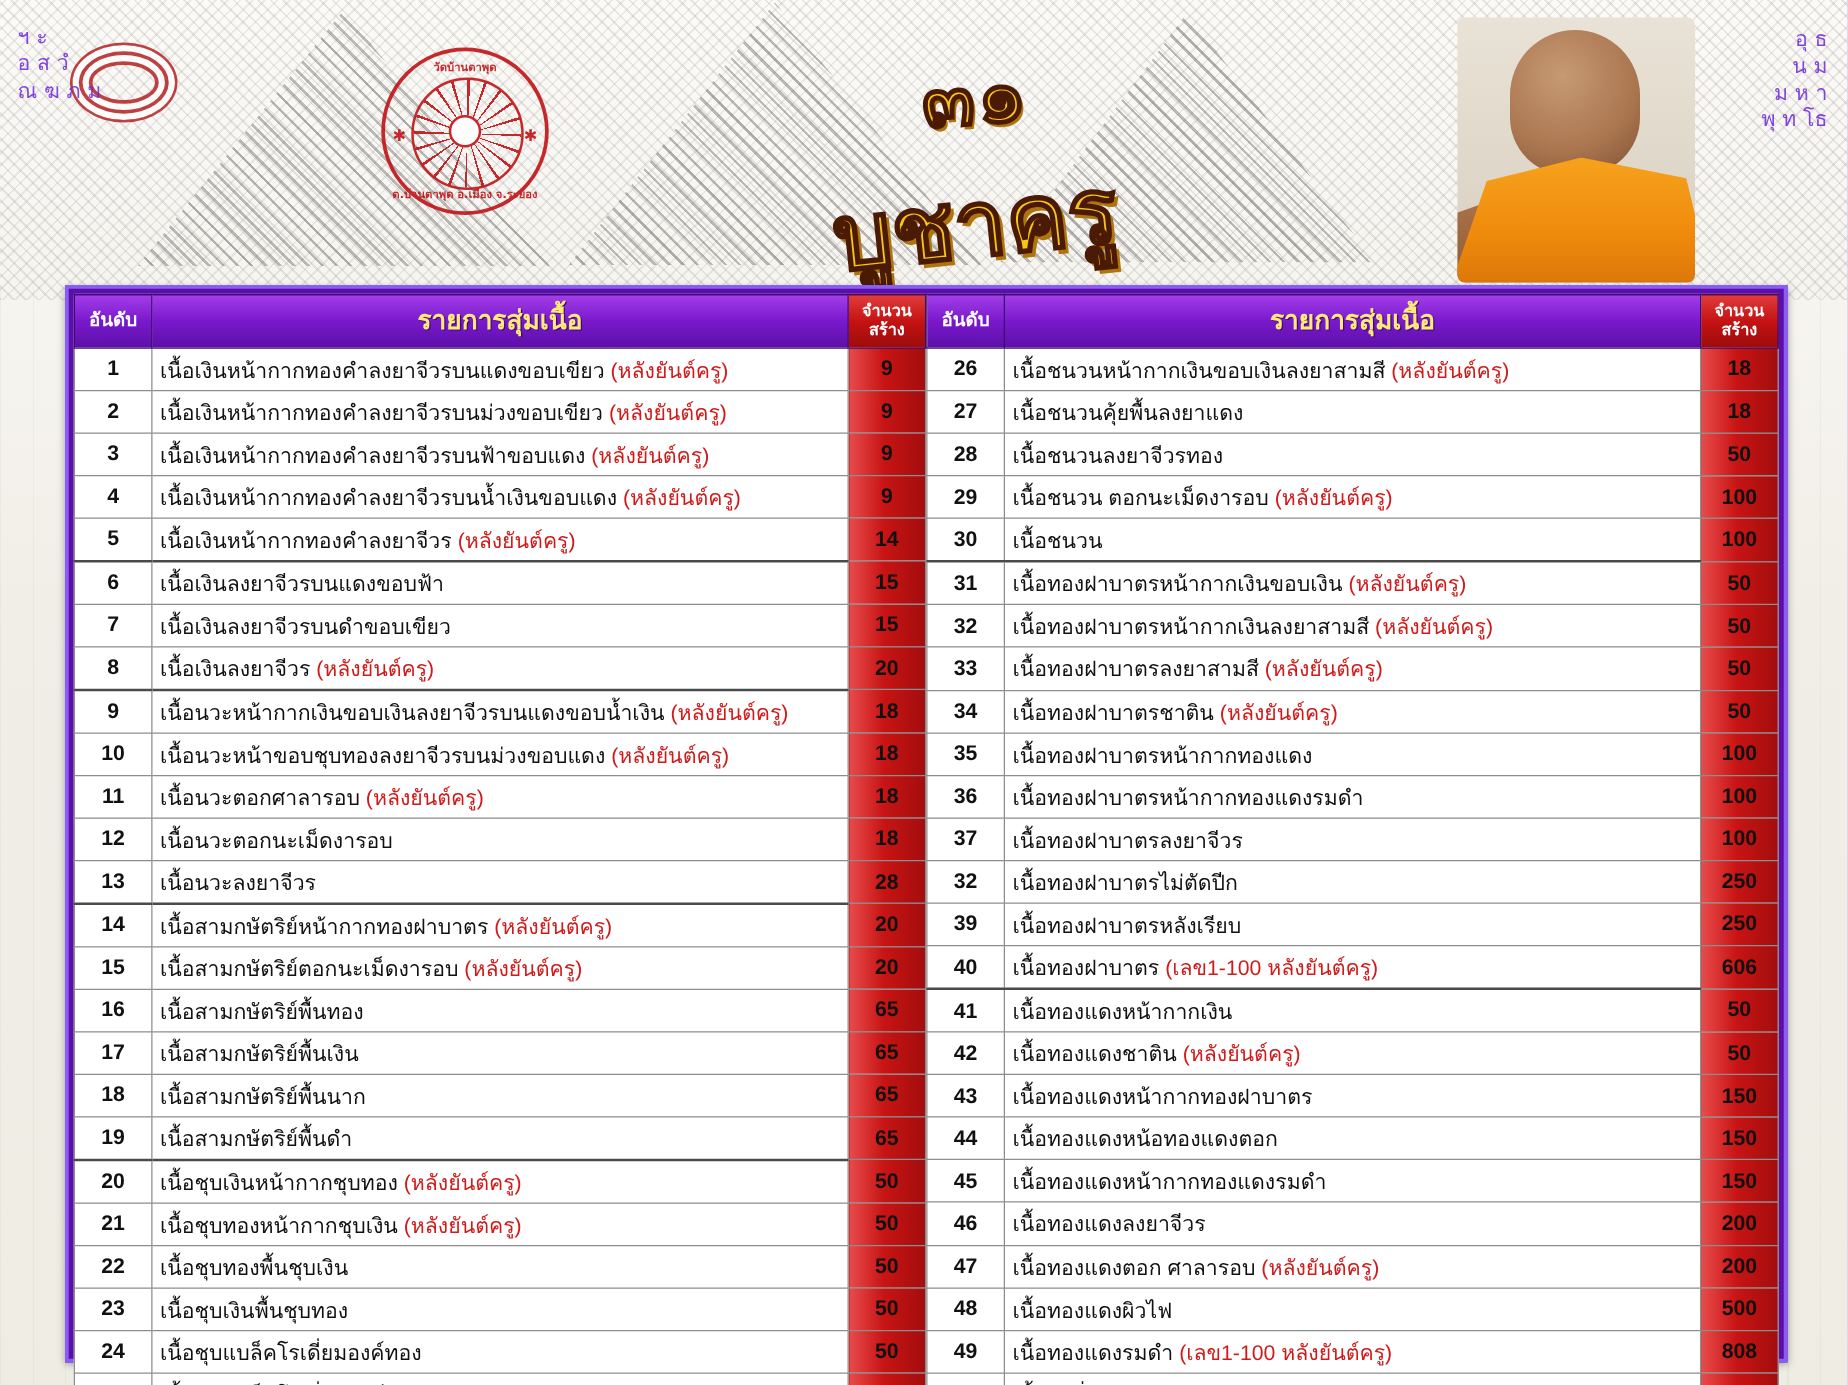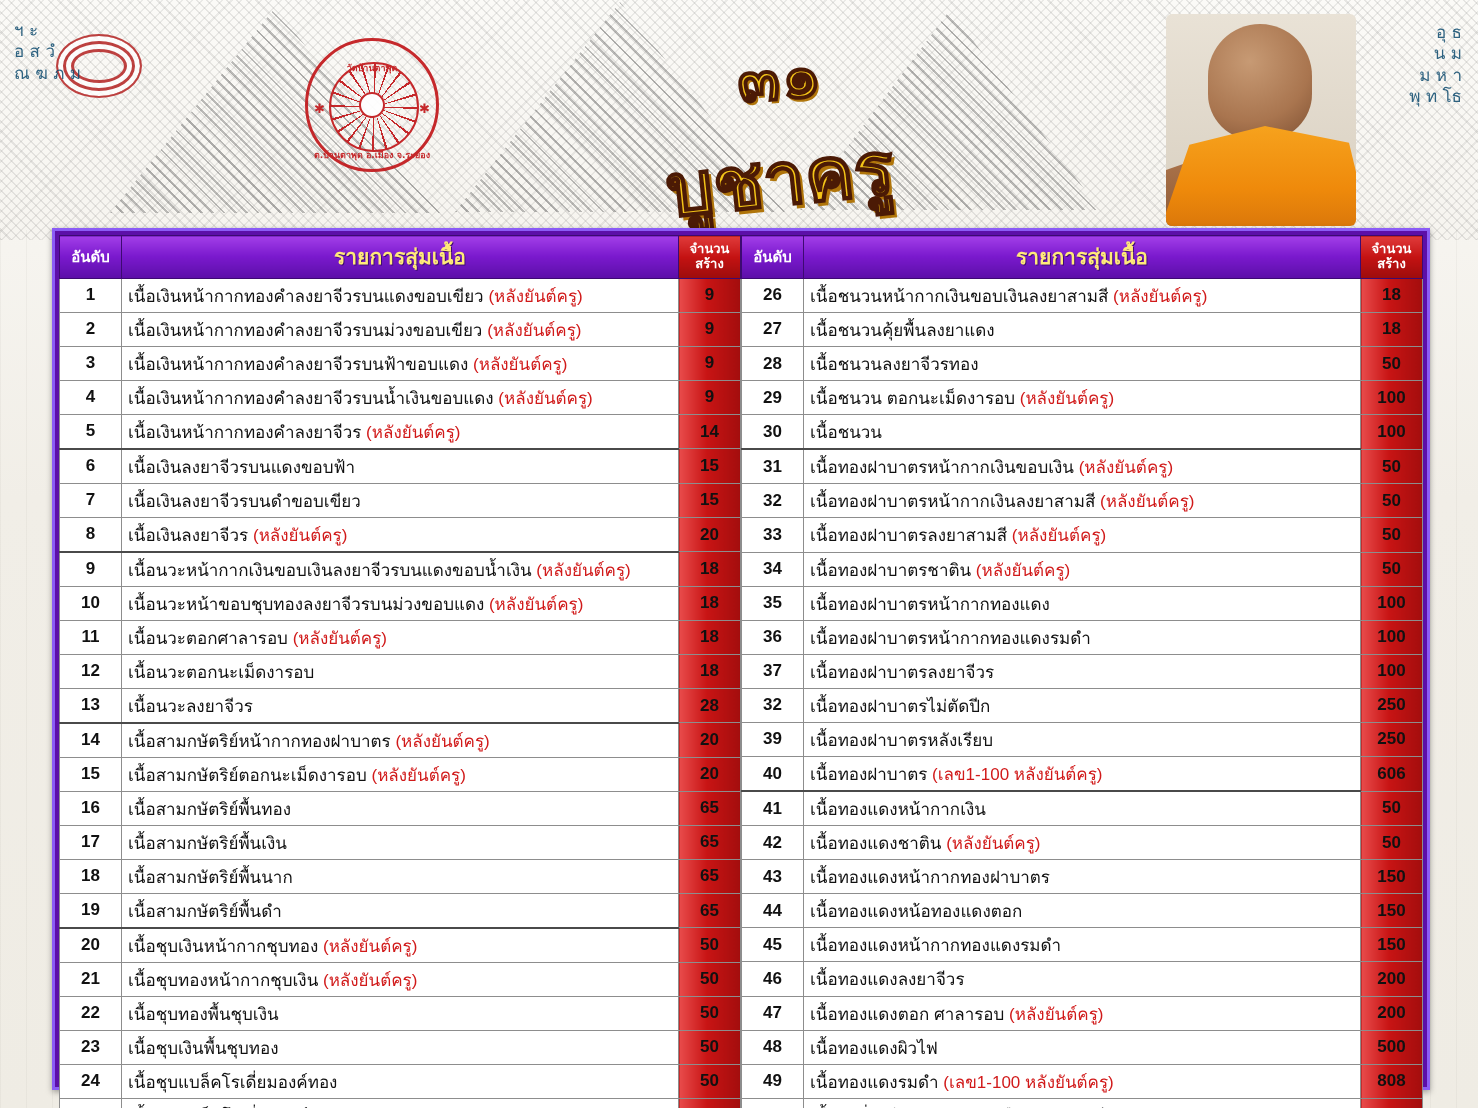--- a/index.html
+++ b/index.html
@@ -47,21 +47,21 @@
   .gable.g2 { left: 455px; top: 2px; width: 330px; height: 210px; }
   .gable.g3 { left: 800px; top: 10px; width: 300px; height: 200px; }
   .pillar {
     position: absolute; bottom: 0; width: 26px;
     background: repeating-linear-gradient(0deg, rgba(90,90,90,.18) 0 3px, rgba(255,255,255,0) 3px 10px);
   }
 
   
   .yantra {
     position: absolute;
-    color: #0c4a6e;
+    color: #6d28d9;
     font-size: 17px;
     line-height: 1.25;
     font-family: "DejaVu Sans", sans-serif;
     opacity: .85;
     white-space: pre;
   }
   .yantra.tl { left: 14px; top: 20px; }
   .yantra.tr { right: 16px; top: 22px; text-align: right; }
   .spiral-l {
     position: absolute; left: 56px; top: 34px;
@@ -94,21 +94,21 @@
     width: 26px; height: 26px; margin: -13px 0 0 -13px;
     border-radius: 50%;
     border: 2px solid #c2181b;
     background: #fff;
   }
   .stamp .stamp-top, .stamp .stamp-bot {
     position: absolute; left: 0; right: 0; text-align: center;
     font-size: 9px; font-weight: bold;
     font-family: "DejaVu Sans", sans-serif;
   }
-  .stamp .stamp-top { top: 20px; }
+  .stamp .stamp-top { top: 6px; }
   .stamp .stamp-bot { bottom: 7px; }
   .stamp .star { position: absolute; font-size: 13px; top: 60px; }
   .stamp .star.l { left: 6px; }
   .stamp .star.r { right: 6px; }
 
   
   .headline {
     position: absolute; left: 615px; top: 28px;
     width: 330px; height: 170px;
     text-align: center;

